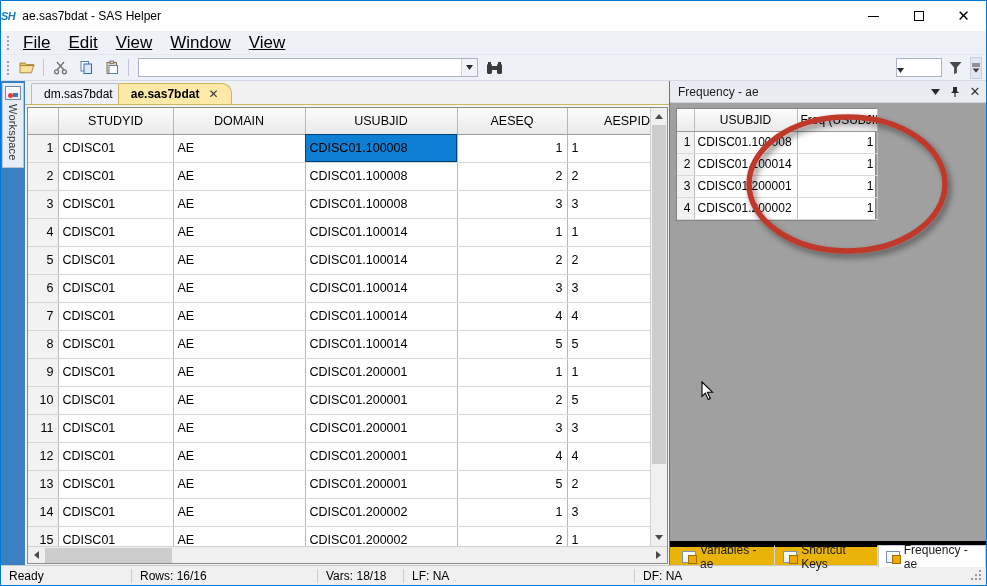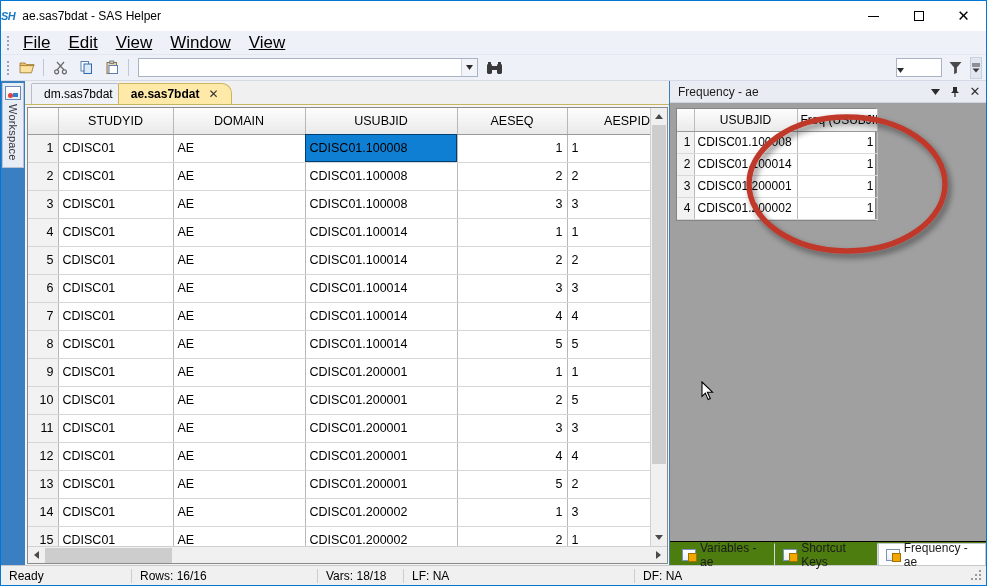--- a/index.html
+++ b/index.html
@@ -297,23 +297,23 @@
   .annot {
     position: absolute; pointer-events: none;
     left: 72px; top: 8px; width: 218px; height: 152px;
     z-index: 50;
   }
   .annot svg { display: block; overflow: visible; }
 
   
   .dock-tabs {
     height: 24px; flex: 0 0 24px;
-    background: #4d7c0f;
-    display: flex; align-items: flex-end;
-    border-top: 1px solid #000000;
+    background: #eab308;
+    display: flex; align-items: center;
+    border-top: 6px solid #000000;
     padding-left: 4px;
   }
   .dock-tab {
     height: 22px; display: flex; align-items: center;
     padding: 0 7px; font-size: 12px; color: #1b1b1b;
     border: 1px solid transparent; border-bottom: none;
     gap: 4px;
   }
   .dock-tab.active {
     background: #ffffff; border-color: #c3c9d4;

